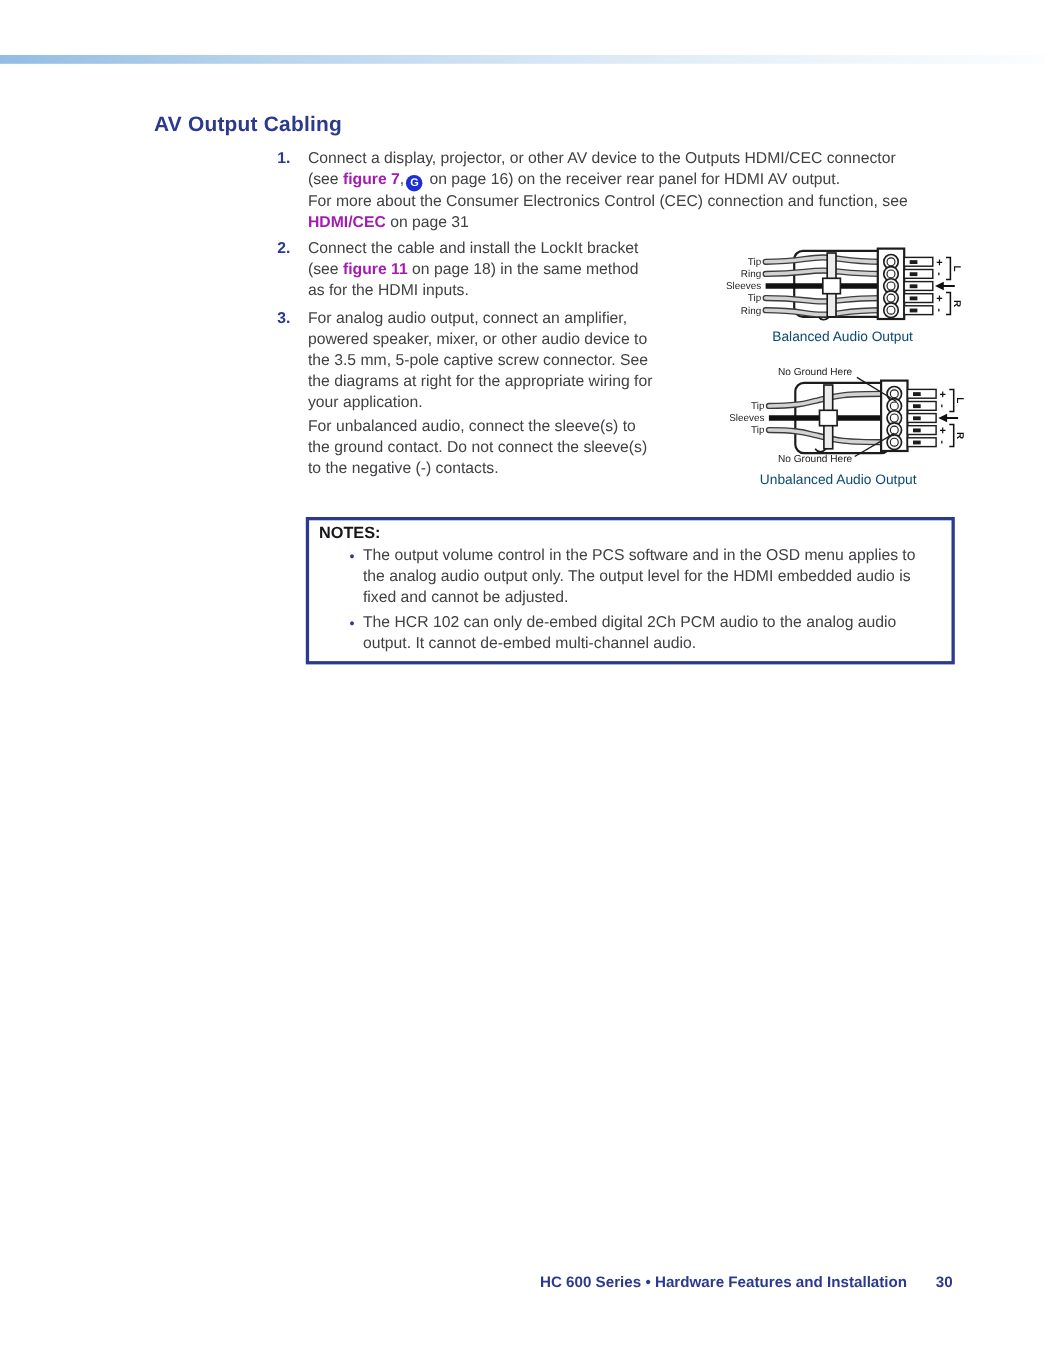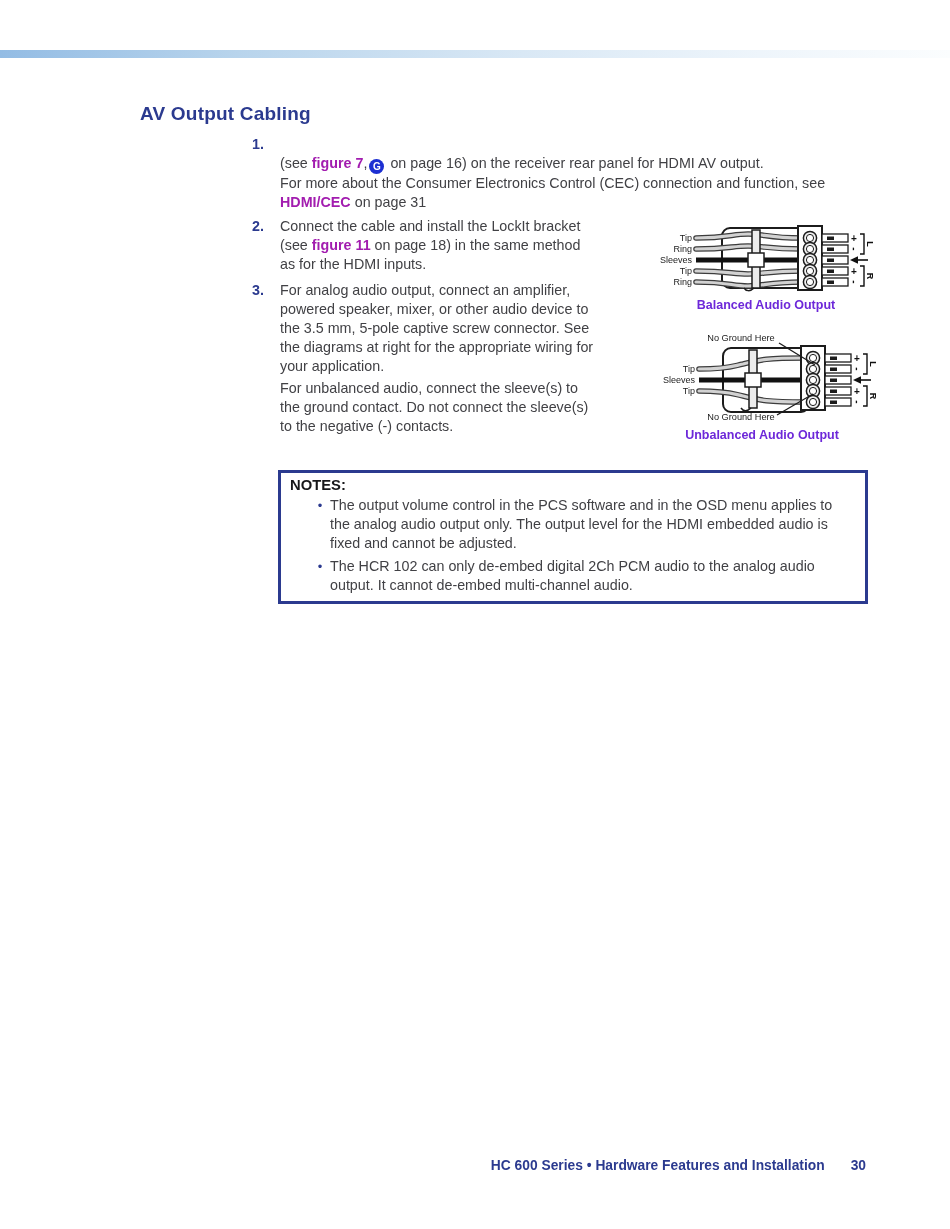--- a/index.html
+++ b/index.html
@@ -20,21 +20,21 @@
   .step .num { position:absolute; left:-28px; top:0; font-weight:bold; color:#2b3a8f; }
   .para { position:absolute; left:280px; font-size:14.3px; line-height:19px; white-space:nowrap; }
   .doc-link { font-weight:bold; color:#a21caf; cursor:pointer; }
   .g-badge {
     display:inline-block; width:15px; height:15px; border-radius:50%;
     background:#1c2fd2; color:#ffffff; font-size:10px; font-weight:bold;
     text-align:center; line-height:15px; vertical-align:-2px; margin:0 2px; cursor:pointer;
   }
   .diagram { position:absolute; }
   .diagram-caption {
-    text-align:center; font-weight:bold; font-size:12.5px; color:#6d28d9; margin-top:2px;
+    text-align:center; font-weight:normal; font-size:12.5px; color:#0c4a6e; margin-top:2px;
     white-space:nowrap;
   }
   .notes-box {
     position:absolute; left:278px; top:470px; width:590px;
     border:3px solid #2b3a8f; padding:3px 8px 6px 9px; background:#ffffff;
   }
   .notes-title { font-size:14.8px; font-weight:bold; color:#17171a; line-height:19px; }
   .note-bullet { display:flex; margin-left:20px; margin-top:1px; }
   .note-bullet .dot { width:20px; flex:0 0 20px; color:#2b3a8f; font-size:13px; line-height:19px; text-align:center; }
   .note-bullet .note-text { font-size:14.3px; line-height:19px; color:#414145; white-space:nowrap; }
@@ -54,21 +54,21 @@
 <body>
 
 <div class="page">
 
   <div class="gradient-bar"></div>
 
   <div class="heading">AV Output Cabling</div>
 
   <div class="step" style="top:135px; width:650px;">
     <span class="num">1.</span>
-    <br>
+    <span>Connect a display, projector, or other AV device to the Outputs HDMI/CEC connector</span><br>
     <span>(see </span><span class="doc-link">figure 7</span><span>,</span><span class="g-badge">G</span><span> on page 16) on the receiver rear panel for HDMI AV output.</span><br>
     <span>For more about the Consumer Electronics Control (CEC) connection and function, see</span><br>
     <span class="doc-link">HDMI/CEC</span><span> on page 31</span>
   </div>
 
   <div class="step" style="top:217px; width:400px;">
     <span class="num">2.</span>
     <span>Connect the cable and install the LockIt bracket</span><br>
     <span>(see </span><span class="doc-link">figure 11</span><span> on page 18) in the same method</span><br>
     <span>as for the HDMI inputs.</span>

